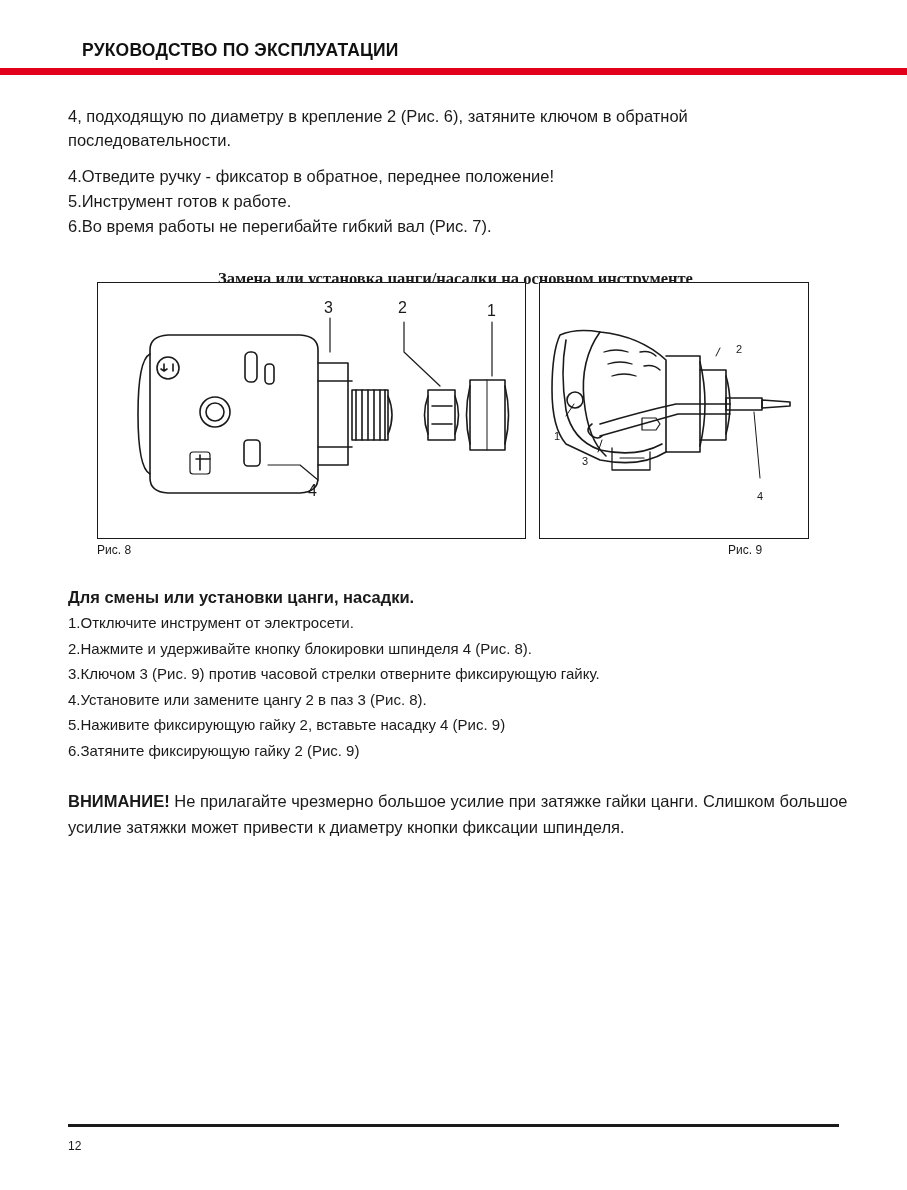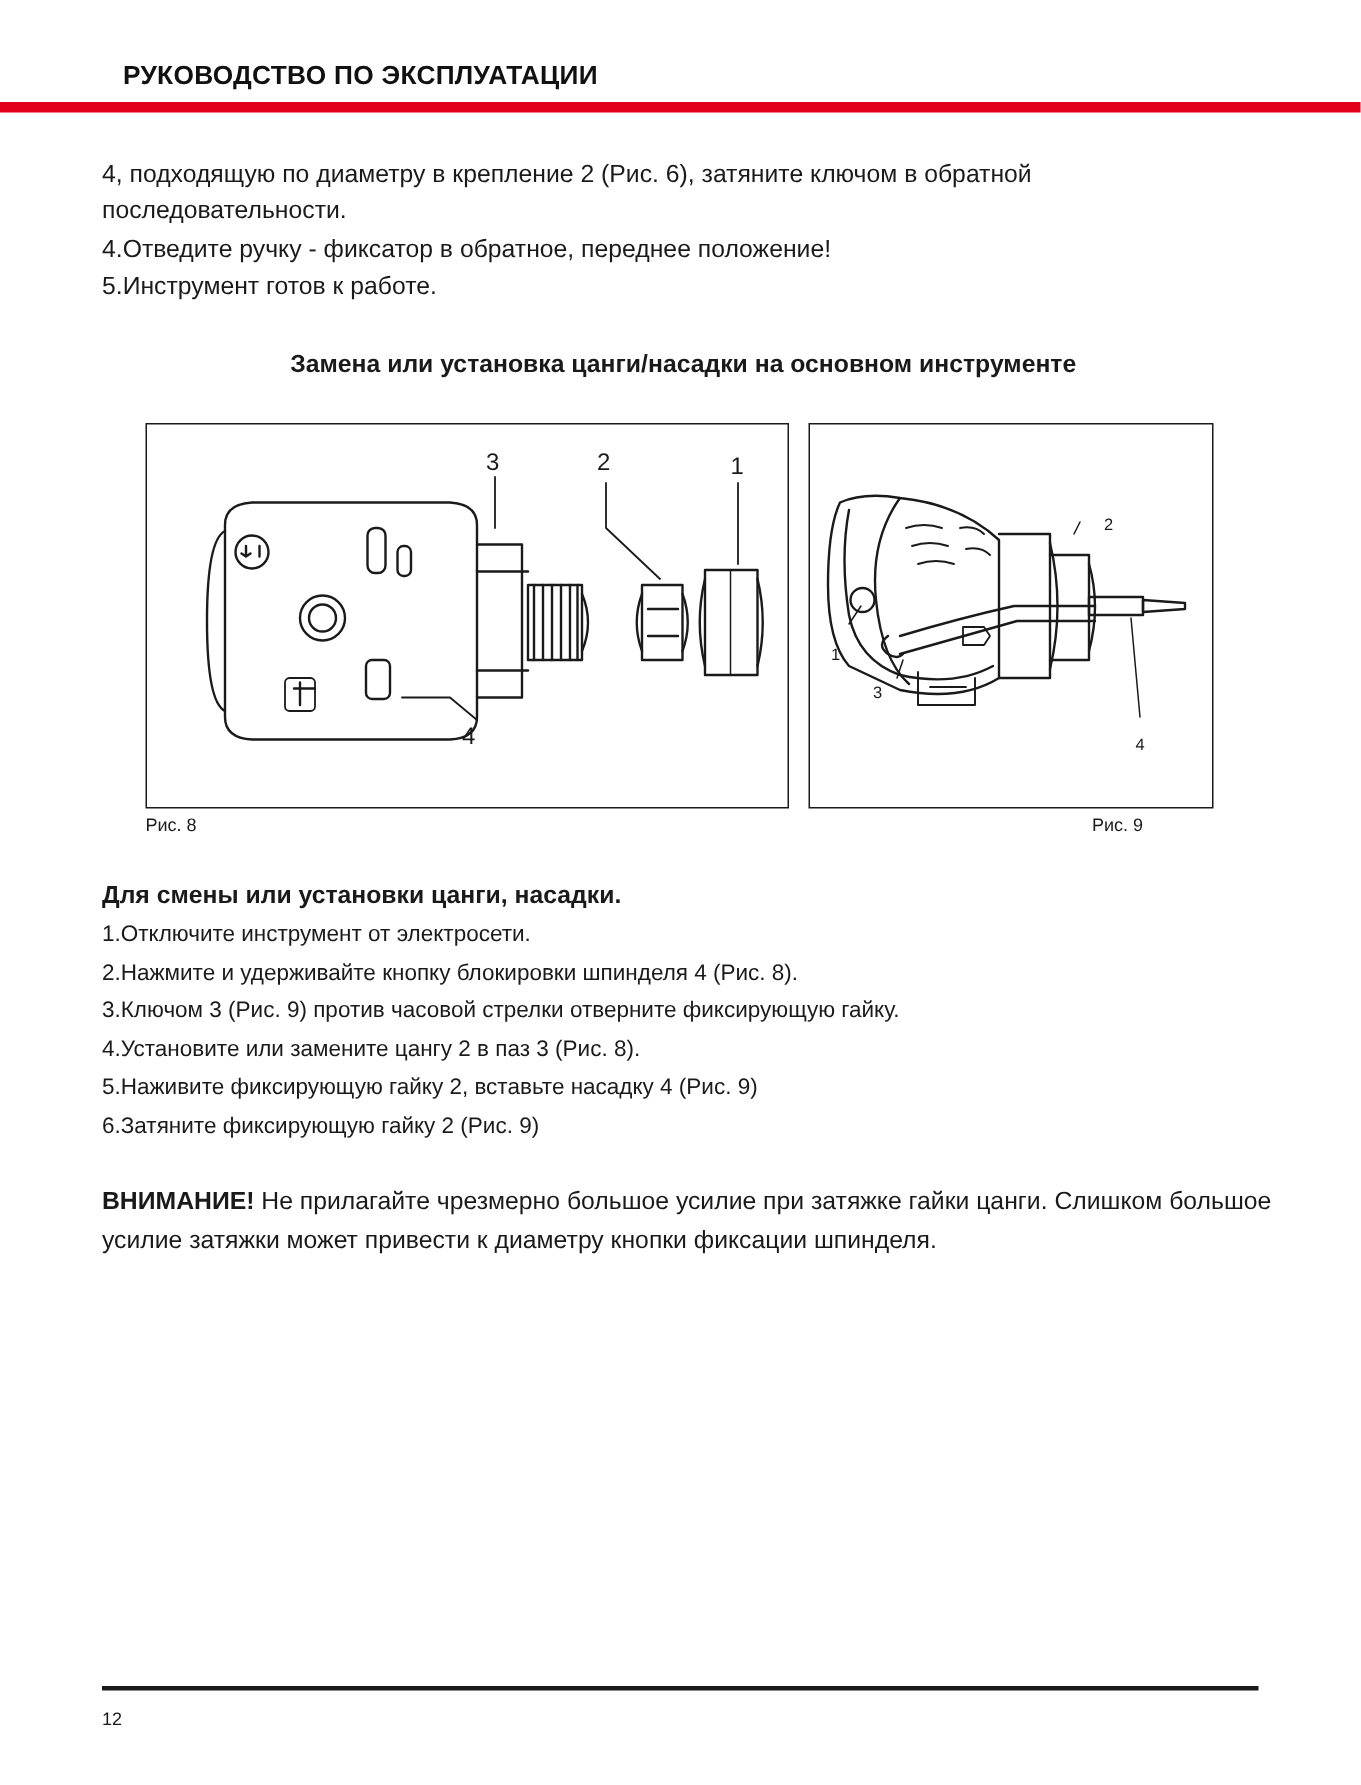--- a/index.html
+++ b/index.html
@@ -53,33 +53,34 @@
     left: 68px;
     top: 104px;
     width: 775px;
   }
   .para {
     font-size: 16.5px;
     line-height: 24px;
     margin: 0 0 0 0;
   }
   .para-intro {
-    margin-bottom: 2px;
+    margin-bottom: 12px;
   }
   .list-line {
     font-size: 16.5px;
     line-height: 25px;
     white-space: pre-wrap;
   }
 
   .subhead {
     font-size: 16.5px;
     font-weight: bold;
     text-align: center;
     margin-top: 30px;
+    font-family: Liberation Serif, serif;
   }
   .fig-box {
     position: absolute;
     border: 1.5px solid #1a1a1a;
     background: #fff;
   }
   #fig8-box { left: 97px; top: 282px; width: 427px; height: 255px; }
   #fig9-box { left: 539px; top: 282px; width: 268px; height: 255px; }
 
   .fig-caption {
@@ -140,20 +141,21 @@
 
   <div class="header">
     <div class="header-title">РУКОВОДСТВО ПО ЭКСПЛУАТАЦИИ</div>
     <div class="header-rule"></div>
   </div>
 
   <div class="content">
     <p class="para para-intro">4, подходящую по диаметру в крепление 2 (Рис. 6), затяните ключом в обратной последовательности.</p>
     <div class="list-line">4.Отведите ручку - фиксатор в обратное, переднее положение!</div>
     <div class="list-line">5.Инструмент готов к работе.</div>
+    <div class="list-line">6.Во время работы не перегибайте гибкий вал (Рис. 7).</div>
     <div class="subhead">Замена или установка цанги/насадки на основном инструменте</div>
   </div>
 
   <div class="fig-box" id="fig8-box"></div>
   <div class="fig-box" id="fig9-box"></div>
   <div class="fig-caption" id="fig8-caption">Рис. 8</div>
   <div class="fig-caption" id="fig9-caption">Рис. 9</div>
 
   <svg class="fig-svg" width="907" height="1190" viewBox="0 0 907 1190">
     <g fill="none" stroke="#1a1a1a" stroke-width="1.6" stroke-linejoin="round" stroke-linecap="round">

